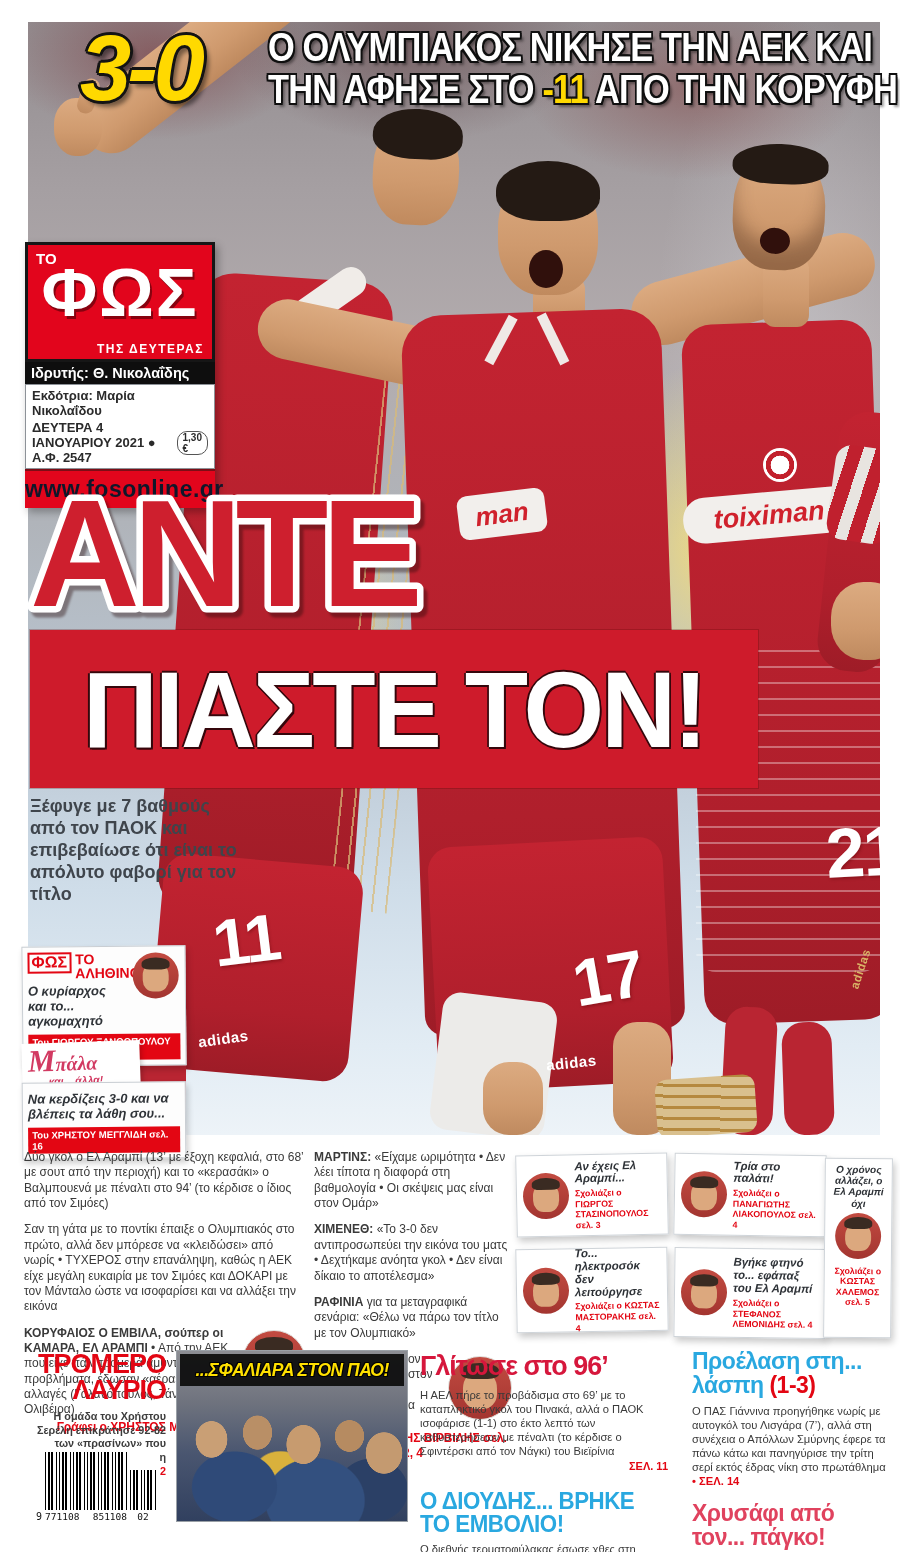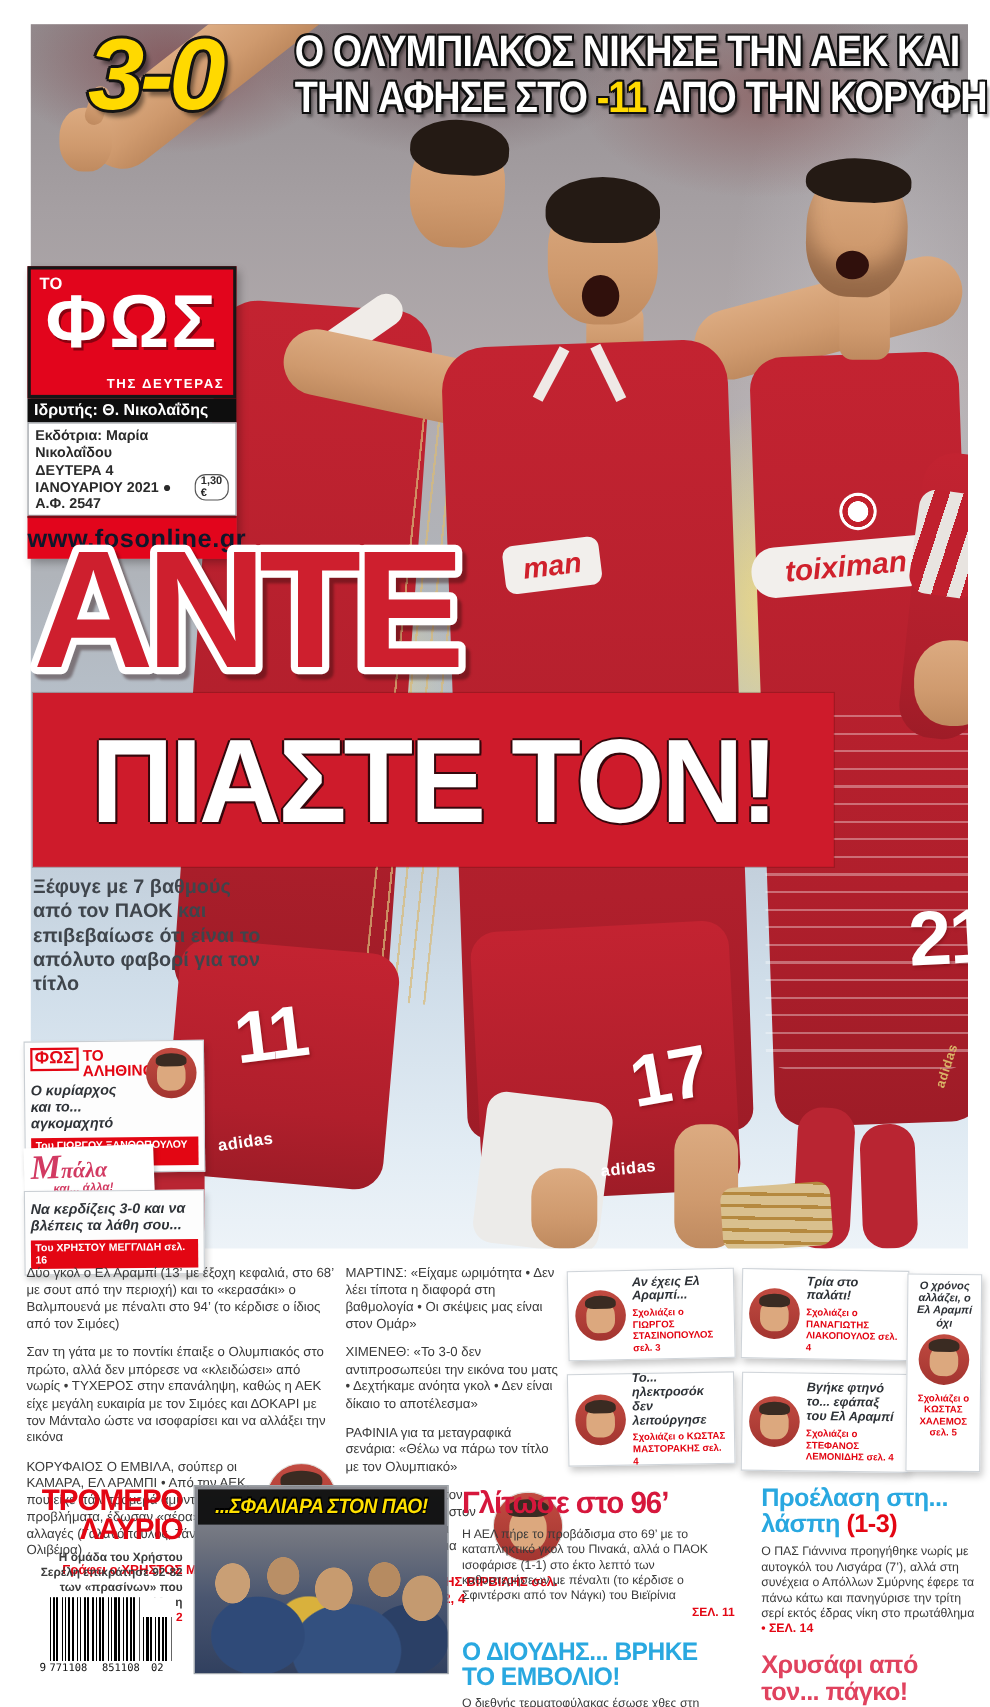--- a/index.html
+++ b/index.html
@@ -84,21 +84,21 @@
   .mpala-main::first-letter{font-size:31px;}
   .mpala-sub{font-style:italic;font-weight:bold;color:#d23a62;font-size:10.5px;margin-left:20px;line-height:1;}
   .sbox2{left:22px;top:1082px;width:164px;transform:rotate(-.5deg);}
   .sbox2 .sbox-title{width:auto;}
 
   
   .ncol{position:absolute;color:#3a3a3a;font-size:12px;line-height:1.28;}
   .ncol p{margin:0 0 11px 0;}
   .col1{left:24px;top:1150px;width:282px;}
   .col2{left:314px;top:1150px;width:198px;}
-  .ncol .lead{font-weight:normal;}
+  .ncol .lead{font-weight:bold;}
   .byline{color:#e30613;font-size:12px;font-weight:bold;text-align:center;margin-top:2px;}
   .float-avatar{float:right;width:62px;height:62px;margin:4px 0 4px 6px;border:1px solid #e0dcd8;}
 
   
   .cbox{position:absolute;background:#fff;border:1px solid #cfd4d9;box-shadow:2px 4px 7px rgba(0,0,0,.22);
     padding:6px;box-sizing:border-box;display:flex;gap:6px;align-items:center;}
   .cbox .avatar{width:46px;height:46px;}
   .cbox-title{font-style:italic;font-weight:bold;font-size:11.5px;color:#2e3237;line-height:1.12;}
   .cbox-credit{color:#e30613;font-size:8.8px;font-weight:bold;line-height:1.2;margin-top:3px;}
   .cb1{left:516px;top:1154px;width:152px;height:82px;transform:rotate(-1.2deg);}

